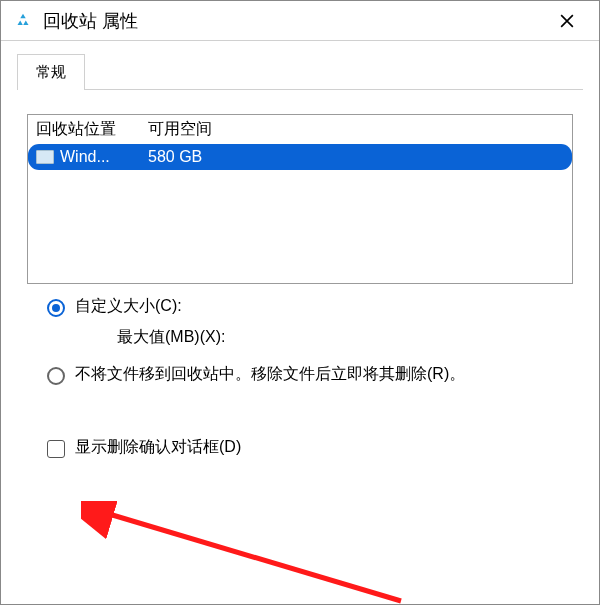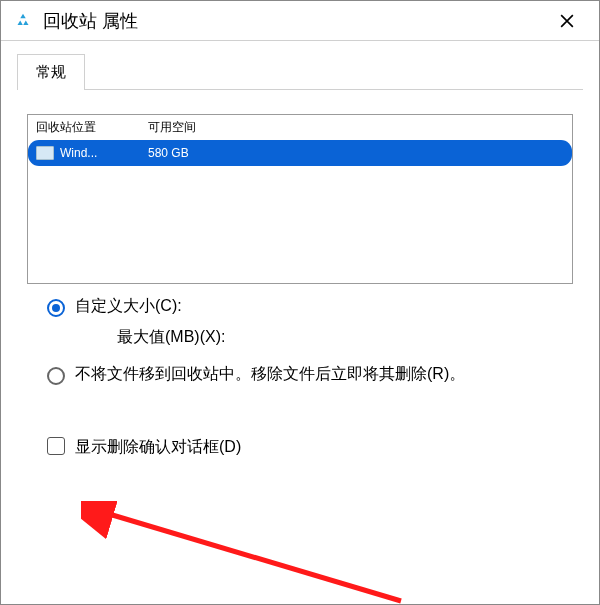--- a/index.html
+++ b/index.html
@@ -53,21 +53,21 @@
     .content {
       margin: 0 16px;
       border-top: 1px solid #d0d0d0;
       padding: 24px 10px 10px 10px;
     }
     .listbox {
       border: 1px solid #9b9b9b;
       background: #fff;
       height: 170px;
       position: relative;
-      font-size: 12px;
+      font-size: 16px;
     }
     .listbox .header-row {
       display: flex;
       padding: 4px 8px;
       color: #000;
     }
     .listbox .col1 { width: 112px; }
     .listbox .col2 { flex: 1; }
     .listbox .row {
       display: flex;
@@ -125,21 +125,21 @@
     .subline label { margin-right: 20px; }
     .num-input {
       width: 110px;
       padding: 4px 10px;
       font-size: 16px;
       border: 1px solid #888;
       background: #fff;
     }
     .checkbox-line {
       display: flex;
-      align-items: flex-start;
+      align-items: flex-end;
       padding-left: 20px;
       margin-top: 48px;
       font-size: 16px;
     }
     .checkbox {
       width: 18px; height: 18px;
       border: 1.5px solid #555;
       border-radius: 3px;
       margin-right: 10px;
       flex: none;

